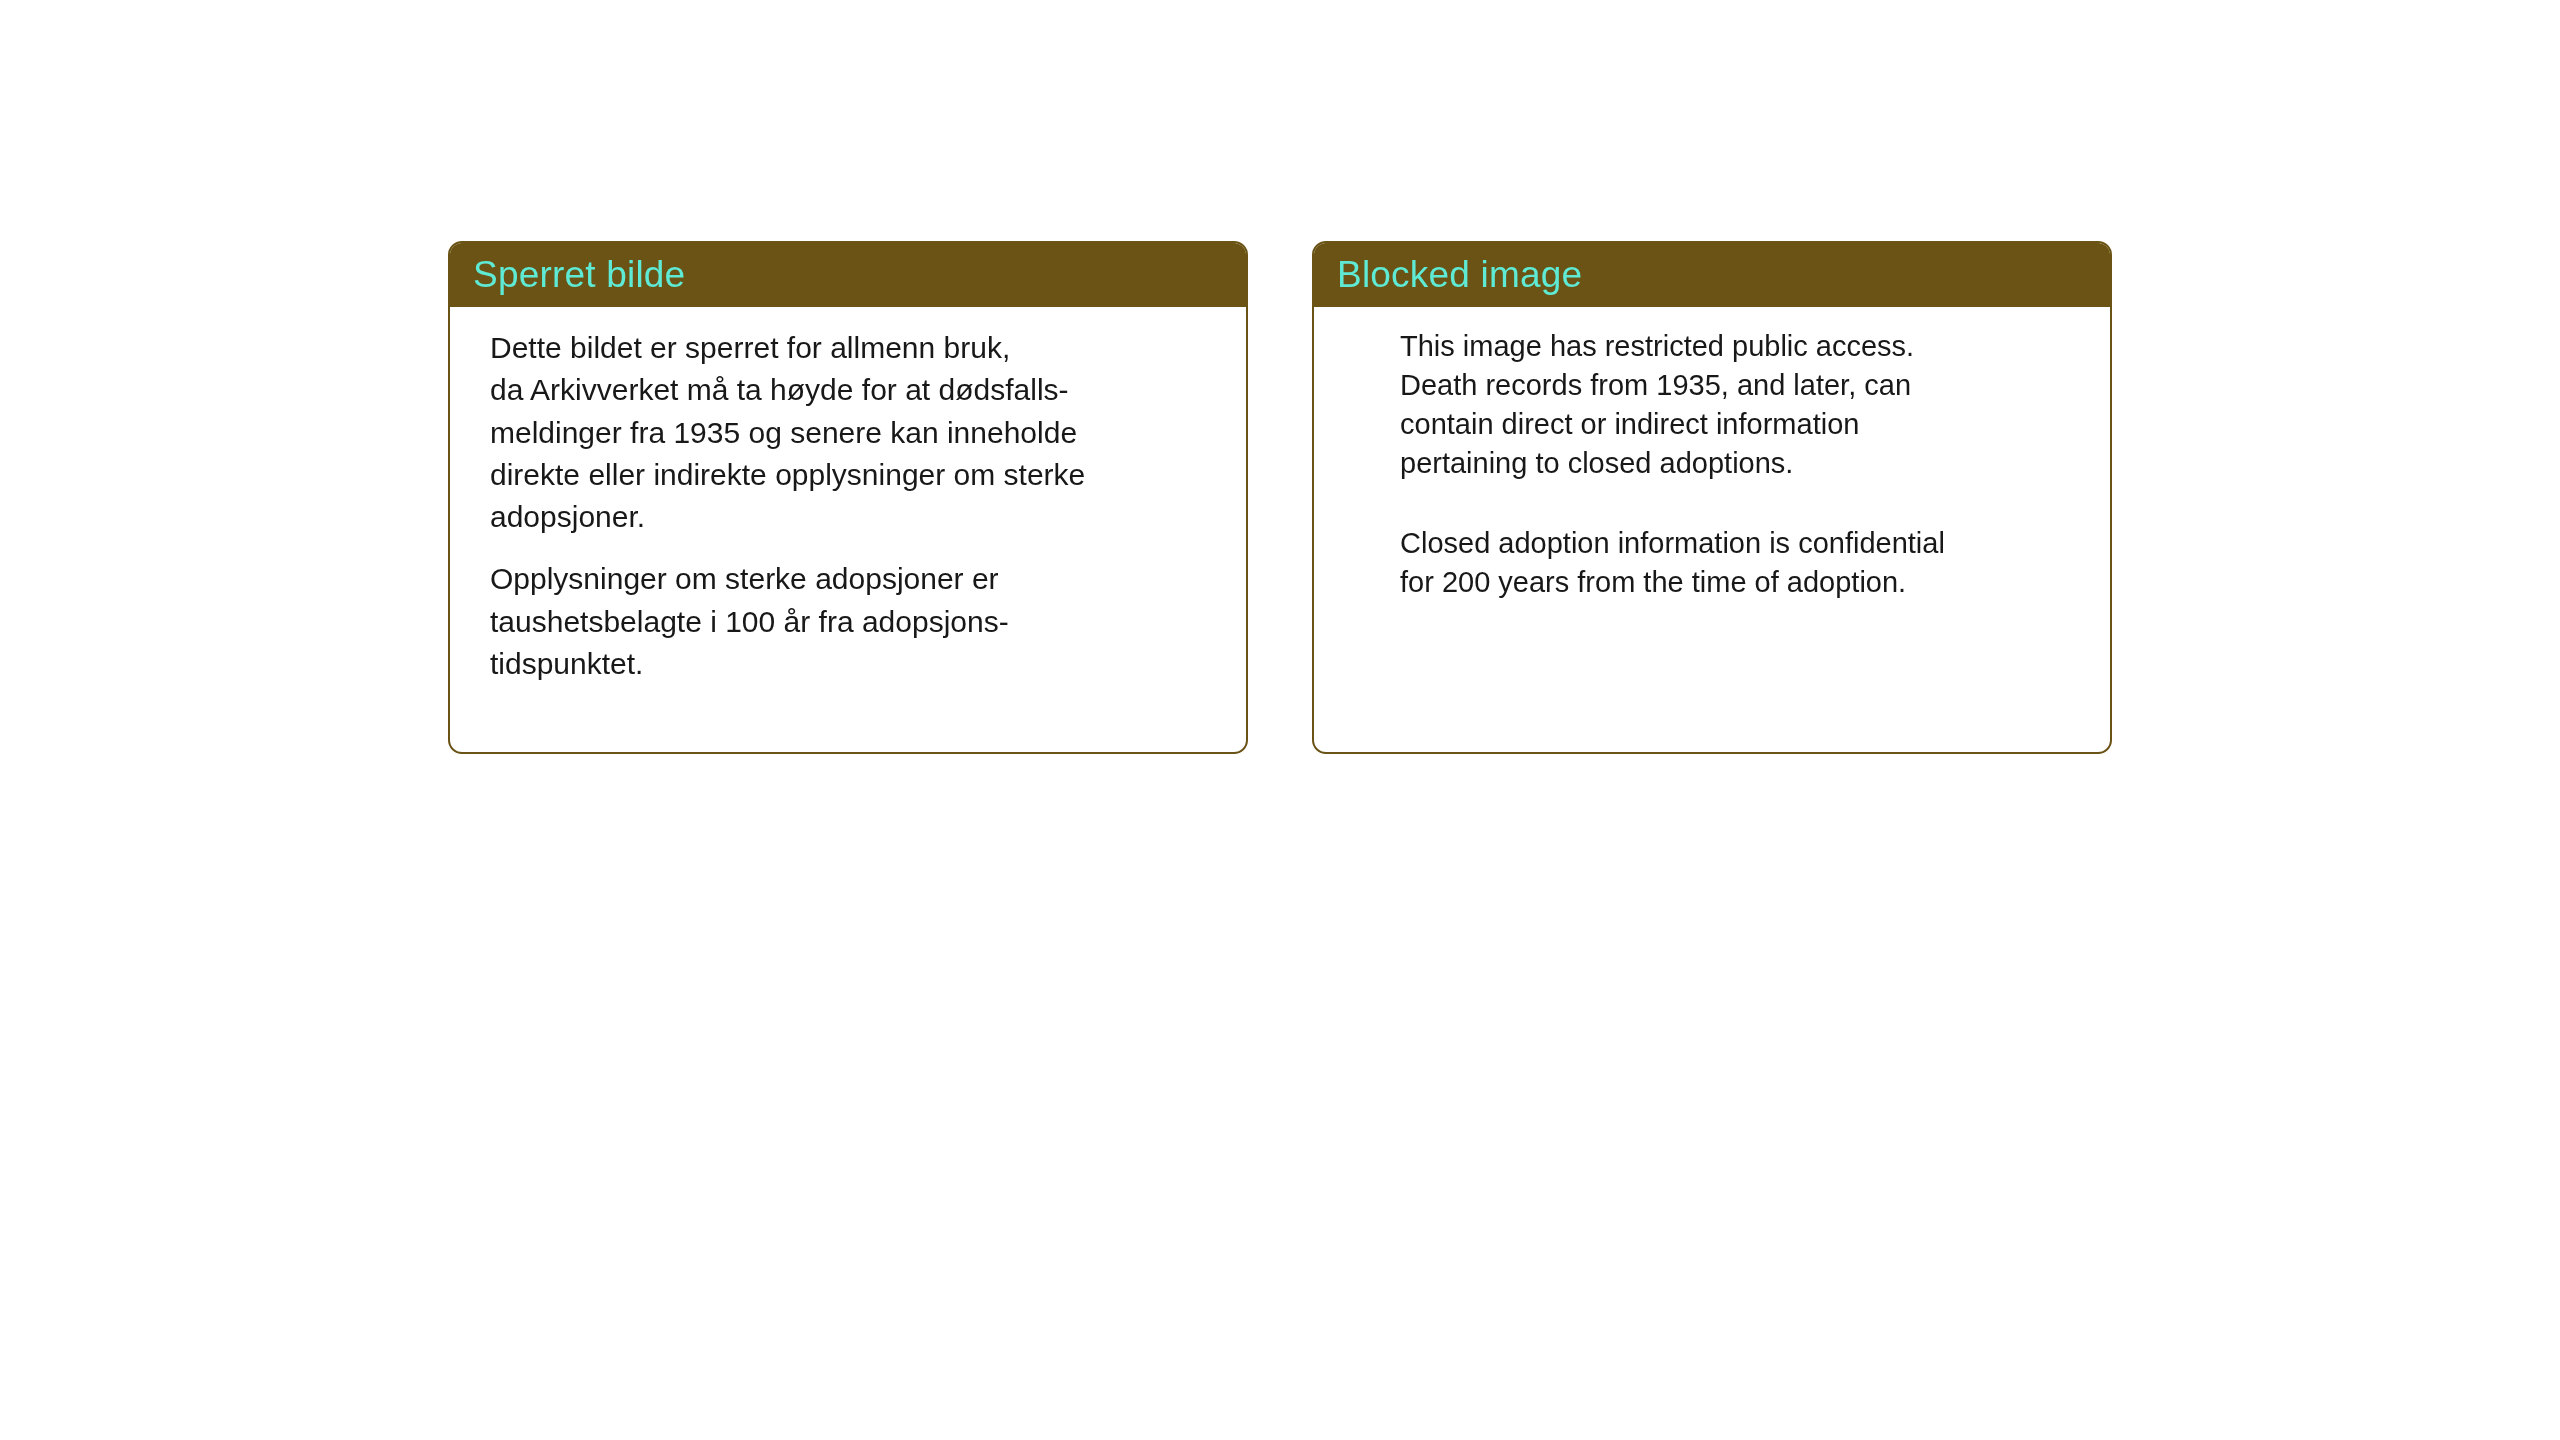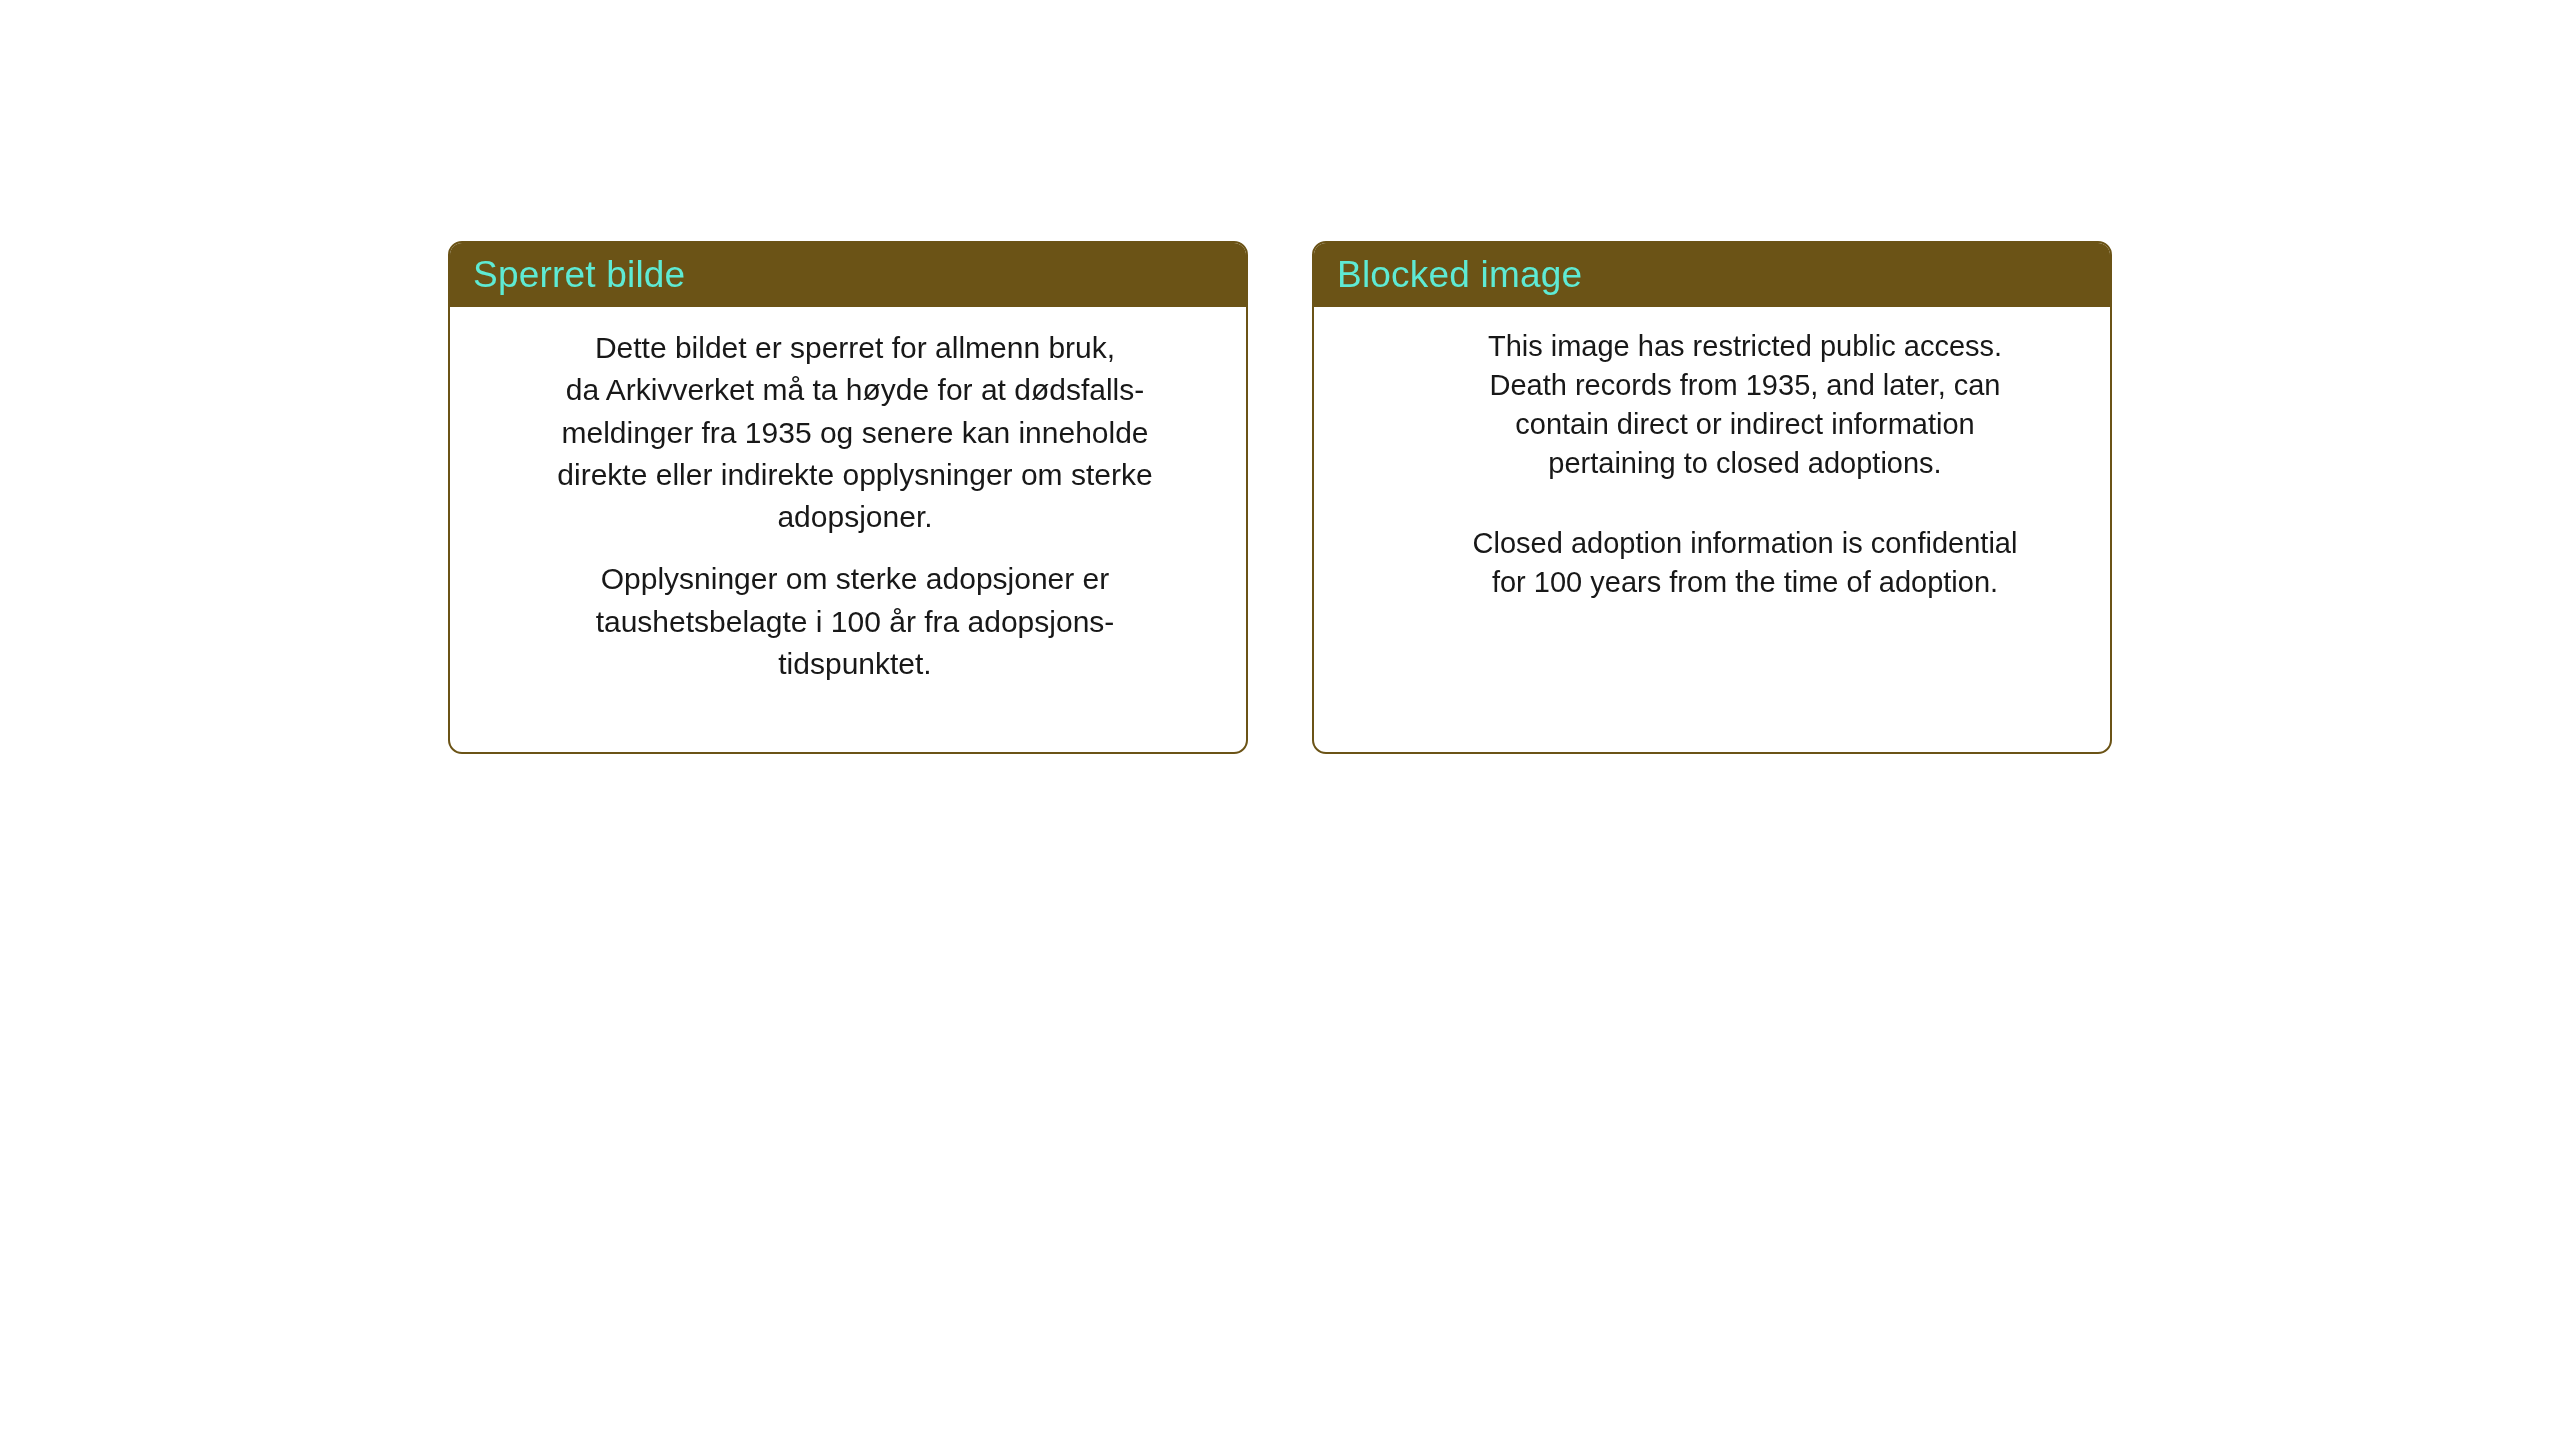--- a/index.html
+++ b/index.html
@@ -44,21 +44,20 @@
     padding: 20px 26px 0 40px;
     color: #1a1a1a;
   }
   .panel-body p {
     margin: 0;
     font-size: 30px;
     line-height: 1.41;
     color: #181818;
     font-weight: 400;
     white-space: pre-line;
-    text-align: center;
   }
   .panel-body p + p {
     margin-top: 20px;
   }
 
   
   #panel-no {
     left: 448px;
     top: 241px;
     width: 800px;
@@ -104,17 +103,17 @@
   </div>
 
   <div class="panel" id="panel-en">
     <div class="panel-header">Blocked image</div>
     <div class="panel-body">
       <p>This image has restricted public access.
 Death records from 1935, and later, can
 contain direct or indirect information
 pertaining to closed adoptions.</p>
       <p>Closed adoption information is confidential
-for 100 years from the time of adoption.</p>
+for 200 years from the time of adoption.</p>
     </div>
   </div>
 
 </div>
 
 </body></html>

